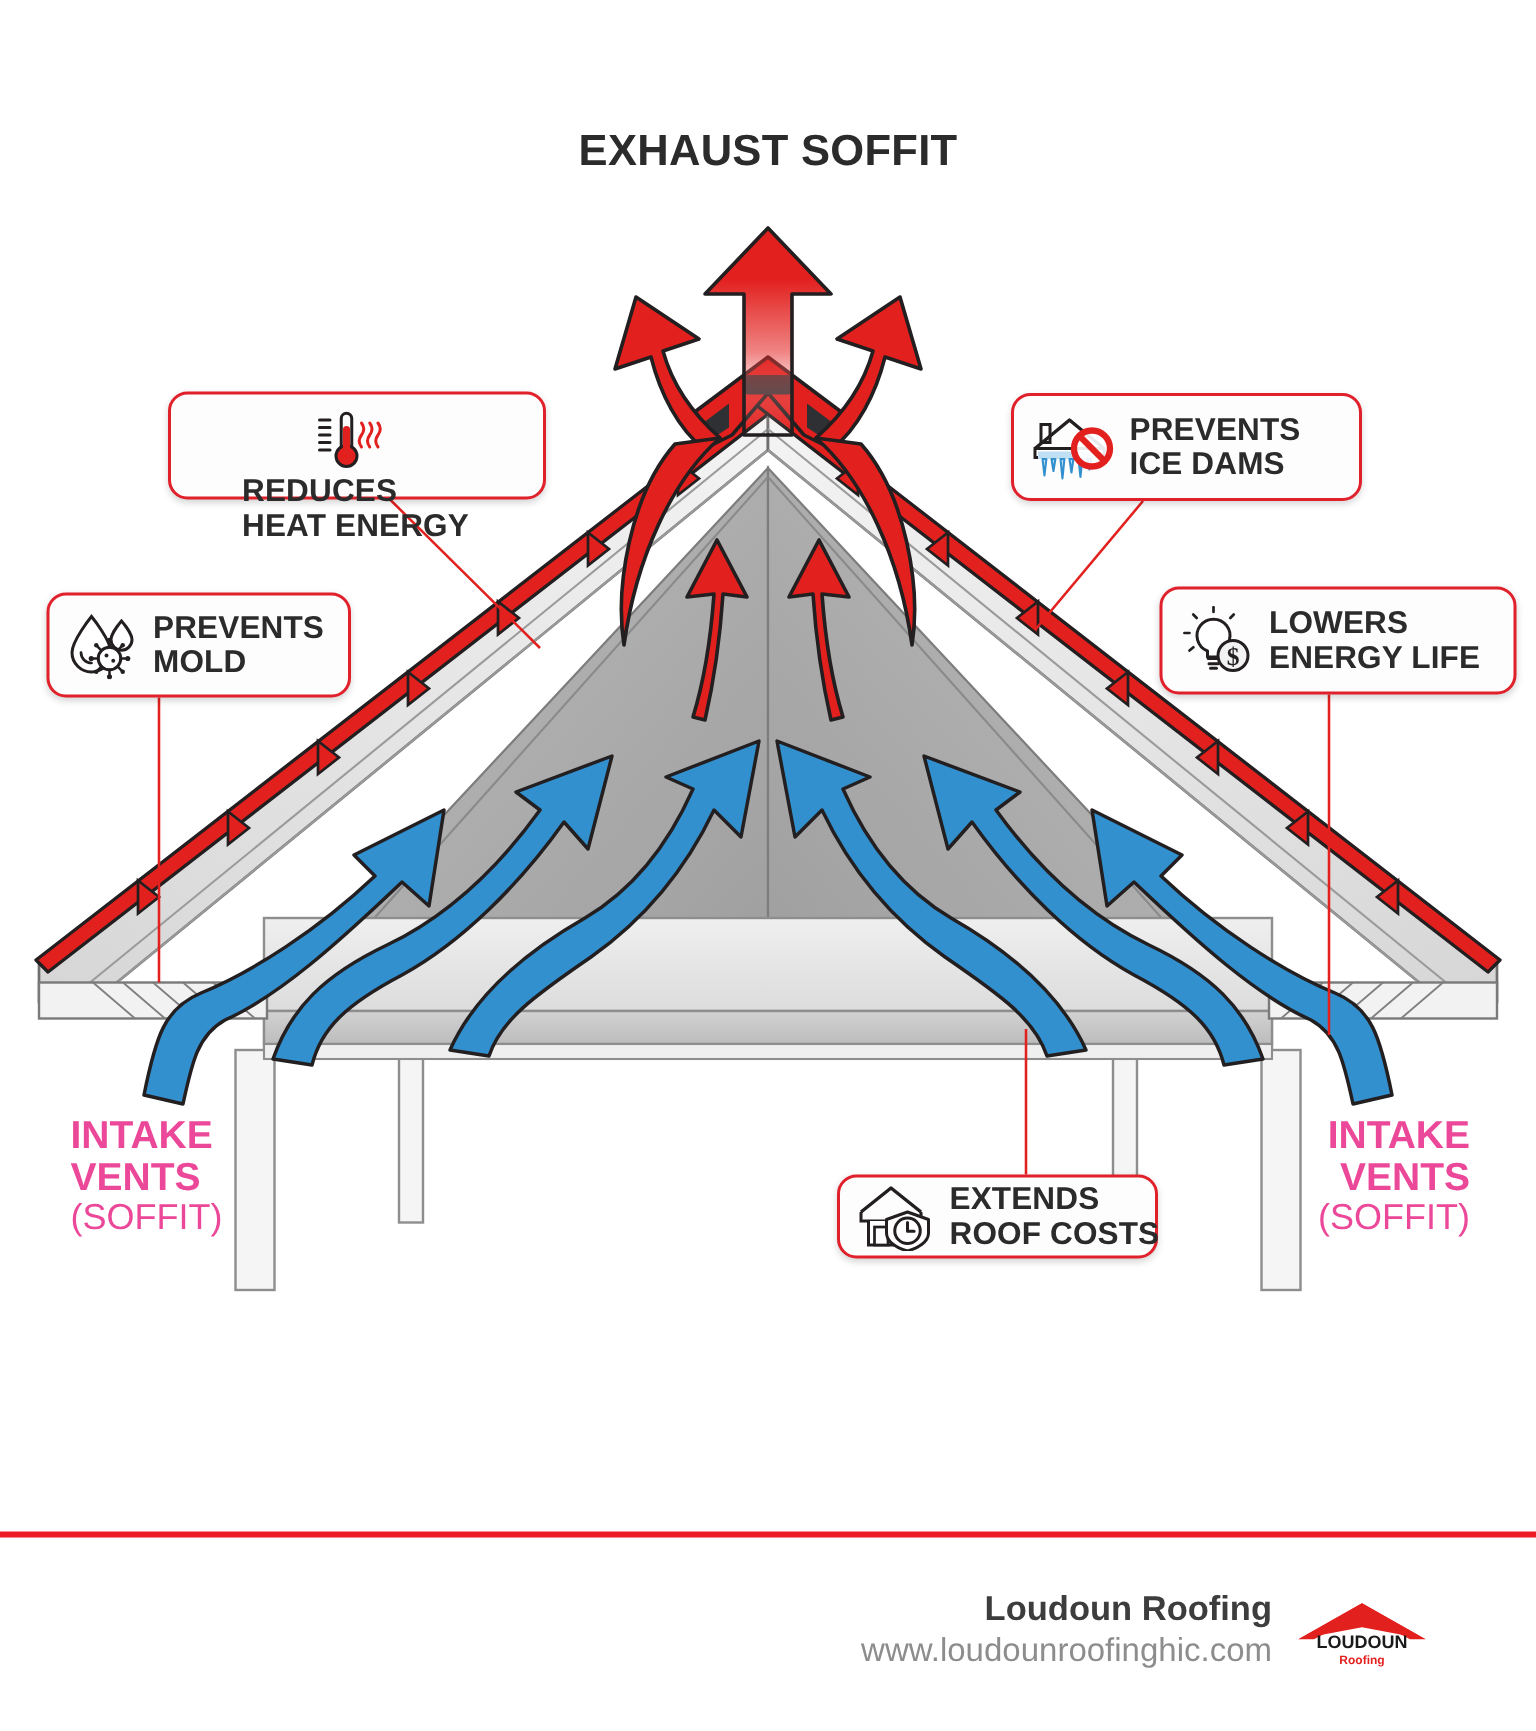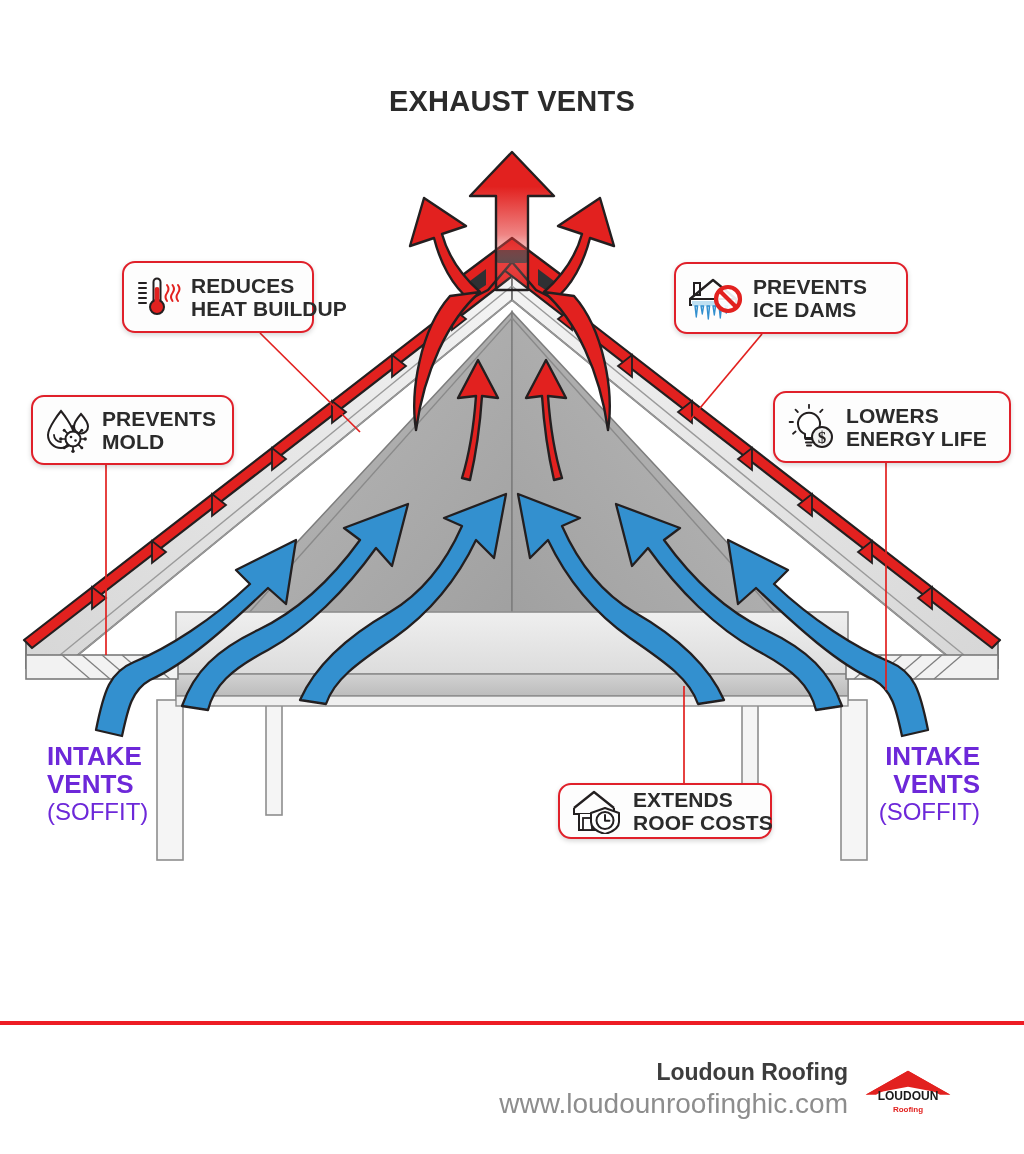--- a/index.html
+++ b/index.html
@@ -20,21 +20,21 @@
   }
   .title-main{
     font-size:29px;font-weight:bold;color:#2b2b2b;letter-spacing:.2px;
     line-height:1.04;
   }
   .title-sub{
     font-size:25px;color:#3a3a3a;line-height:1.18;margin-top:1px;
   }
 
   
-  .vent-label{position:absolute;color:#6d28d9;}
+  .vent-label{position:absolute;color:#ec4899;}
   .vent-label .l1,.vent-label .l2{font-size:26px;font-weight:bold;line-height:1.08;}
   .vent-label .l3{font-size:24px;font-weight:normal;line-height:1.14;}
   #intake-left{left:47px;top:742px;text-align:left;}
   #intake-right{right:44px;top:742px;text-align:right;}
 
   
   .callout{
     position:absolute;
     background:#fdfdfd;
     border:2.4px solid #e0202a;
@@ -44,39 +44,39 @@
     padding:9px 13px 9px 11px;
     box-sizing:border-box;
   }
   .callout .ico{flex:0 0 auto;display:block;margin-right:10px;}
   .callout .txt{
     font-size:21px;font-weight:bold;color:#2b2b2b;
     line-height:1.1;letter-spacing:.1px;white-space:nowrap;
   }
   .callout .txt span{display:block;}
 
-  #co-heat {left:122px;  top:261px; width:192px; height:72px;}
+  #co-heat {left:112px;  top:261px; width:252px; height:72px;flex-direction:column;}
   #co-mold {left:31px;   top:395px; width:203px; height:70px;}
   #co-ice  {left:674px;  top:262px; width:234px; height:72px;}
   #co-energy{left:773px; top:391px; width:238px; height:72px;}
   #co-life {left:558px;  top:783px; width:214px; height:56px;}
 
   
   .rule{
     position:absolute;left:0;top:1021px;width:1024px;height:4px;
     background:#ed1c24;
   }
   .footer{
     position:absolute;left:0;top:1058px;width:968px;
-    display:flex;align-items:center;justify-content:flex-end;
+    display:flex;align-items:flex-end;justify-content:flex-end;
     padding-right:16px;box-sizing:border-box;
   }
   .footer-text{text-align:right;margin-right:16px;}
   .brand{font-size:23px;font-weight:bold;color:#3d3d3d;line-height:1.22;}
-  .site{font-size:28px;color:#8d8d8d;line-height:1.25;margin-left:13px;}
+  .site{font-size:22px;color:#8d8d8d;line-height:1.25;margin-left:13px;}
   .logo{width:88px;height:52px;display:block;}
 </style>
 </head>
 <body>
 
 <div id="stage">
 
   <svg width="1024" height="1010" viewBox="0 0 1024 1010" style="position:absolute;left:0;top:0;">
     <defs>
       <linearGradient id="gRoofL" x1="0" y1="1" x2="1" y2="0">
@@ -272,21 +272,21 @@
     <g stroke="#e2211f" stroke-width="1.7" fill="none">
       <path d="M260,333 L360,432"></path>
       <path d="M106,465 L106,655"></path>
       <path d="M762,334 L690,420"></path>
       <path d="M886,463 L886,690"></path>
       <path d="M684,783 L684,686"></path>
     </g>
   </svg>
 
   <div class="title-block">
-    <div class="title-main">EXHAUST VENTS</div>
+    <div class="title-main">EXHAUST SOFFIT</div>
   </div>
 
   <div class="vent-label" id="intake-left">
     <div class="l1">INTAKE</div>
     <div class="l2">VENTS</div>
     <div class="l3">(SOFFIT)</div>
   </div>
   <div class="vent-label" id="intake-right">
     <div class="l1">INTAKE</div>
     <div class="l2">VENTS</div>
@@ -302,21 +302,21 @@
       <circle cx="22" cy="32" r="7" fill="#e2211f" stroke="#231f20" stroke-width="2"></circle>
       <rect x="19.6" y="12" width="4.8" height="18" rx="2.4" fill="#e2211f"></rect>
       <g stroke="#e2211f" stroke-width="2" fill="none" stroke-linecap="round">
         <path d="M32,10 q3,4 0,8 q-3,4 0,8"></path>
         <path d="M37.5,10 q3,4 0,8 q-3,4 0,8"></path>
         <path d="M43,10 q3,4 0,8 q-3,4 0,8"></path>
       </g>
     </svg>
     <div class="txt">
       <span>REDUCES</span>
-      <span>HEAT BUILDUP</span>
+      <span>HEAT ENERGY</span>
     </div>
   </div>
 
   <div class="callout" id="co-mold">
     <svg class="ico" width="48" height="46" viewBox="0 0 48 46">
       <path d="M17,4 C17,4 4,20 4,28 a13,13 0 0 0 26,0 C30,20 17,4 17,4 Z" fill="#ffffff" stroke="#231f20" stroke-width="2"></path>
       <path d="M10,28 a7,7 0 0 0 7,7" fill="none" stroke="#231f20" stroke-width="1.8" stroke-linecap="round"></path>
       <path d="M37,7 C37,7 30,15 30,19.5 a7,7 0 0 0 14,0 C44,15 37,7 37,7 Z" fill="#ffffff" stroke="#231f20" stroke-width="2"></path>
       <circle cx="29" cy="32" r="7.5" fill="#ffffff" stroke="#231f20" stroke-width="2"></circle>
       <g stroke="#231f20" stroke-width="1.7" stroke-linecap="round">

